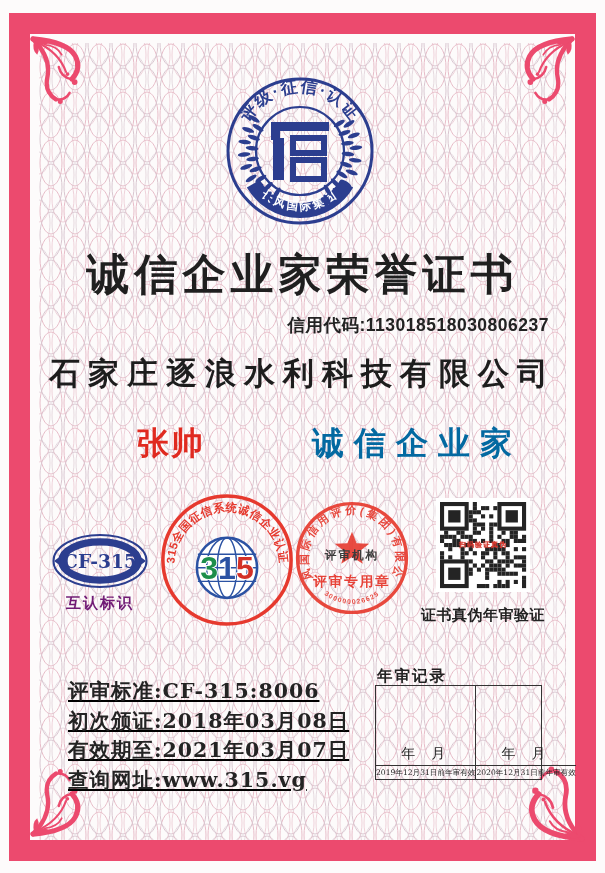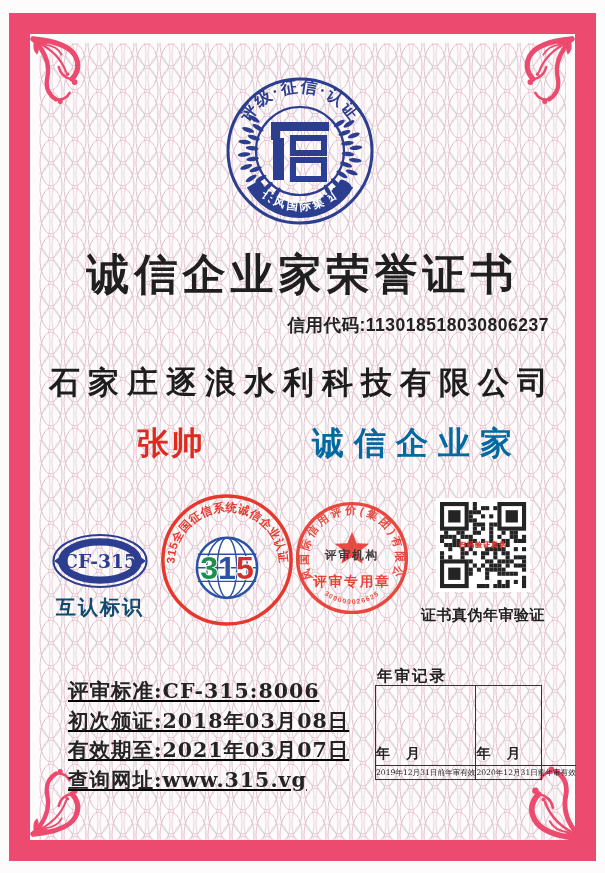--- a/index.html
+++ b/index.html
@@ -14,48 +14,48 @@
   .flourish{position:absolute;z-index:4;}
   .fl-tr{transform:scaleX(-1);}
   .fl-bl{transform:scaleY(-1);}
   .fl-br{transform:scale(-1,-1);}
   .layer{position:absolute;left:0;top:0;width:100%;height:100%;z-index:5;}
   .emblem{position:absolute;left:225px;top:76px;width:150px;height:150px;}
   .title{position:absolute;left:0;top:246px;width:100%;text-align:center;
          font-size:43px;font-weight:900;color:#1f1f1f;letter-spacing:5px;}
   .credit{position:absolute;top:313px;right:56px;font-size:17.5px;font-weight:bold;
           color:#222;letter-spacing:0.5px;margin-left:19px;}
-  .company{position:absolute;left:0;top:362px;width:100%;text-align:center;
+  .company{position:absolute;left:0;top:353px;width:100%;text-align:center;
            font-size:31px;font-weight:800;color:#1d1d1d;letter-spacing:8px;}
   .awardee{position:absolute;left:137px;top:422px;font-size:32px;font-weight:bold;
            color:#e02a20;letter-spacing:2px;}
   .honor{position:absolute;left:312px;top:422px;font-size:32px;font-weight:bold;
          color:#0369a1;letter-spacing:10px;}
   .cf315{position:absolute;left:51px;top:531px;width:98px;height:60px;}
   .cf315-cap{position:absolute;left:51px;top:594px;width:98px;text-align:center;
-             font-size:20px;font-weight:bold;color:#0c4a6e;letter-spacing:2px;}
+             font-size:15px;font-weight:bold;color:#701a75;letter-spacing:2px;}
   .seal315{position:absolute;left:159px;top:492px;width:136px;height:136px;}
   .orgseal{position:absolute;left:291px;top:497px;width:122px;height:122px;}
   .qrbox{position:absolute;left:436px;top:498px;width:94px;height:94px;background:#fff;}
   .qrbox svg{position:absolute;left:0;top:0;}
   .qr-overlay{position:absolute;left:0;top:42px;width:94px;text-align:center;
               font-size:7px;font-weight:bold;color:#d5372d;letter-spacing:1px;
               text-shadow:0 0 1px rgba(213,55,45,.8);}
   .qr-cap{position:absolute;left:421px;top:606px;width:124px;text-align:center;
           font-size:15px;font-weight:bold;color:#222;letter-spacing:0.5px;}
   .details{position:absolute;left:68px;top:677px;text-decoration:underline;}
   .details .line{height:29.5px;font-size:20.5px;font-weight:bold;color:#232323;
                  letter-spacing:1px;}
   .ar-label{position:absolute;left:377px;top:666px;font-size:15.5px;font-weight:bold;
             color:#222;letter-spacing:2px;}
   .ar-box{position:absolute;left:375px;top:685px;width:165px;height:93px;
           border:1.6px solid #333;display:flex;}
   .ar-cell{flex:1;display:flex;flex-direction:column;justify-content:flex-end;}
   .ar-cell + .ar-cell{border-left:1.6px solid #333;}
-  .ar-ym{text-align:left;padding-right:5px;font-size:14px;font-weight:bold;
+  .ar-ym{text-align:center;padding-right:5px;font-size:14px;font-weight:normal;
          color:#222;height:20px;}
   .ar-ym .m{margin-left:16px;}
   .ar-note{border-top:1.3px solid #333;height:13px;line-height:13px;text-align:left;
            font-size:7.6px;font-weight:normal;color:#222;white-space:nowrap;overflow:hidden;}
 </style>
 </head>
 <body>
 
 <div class="cert">
 

